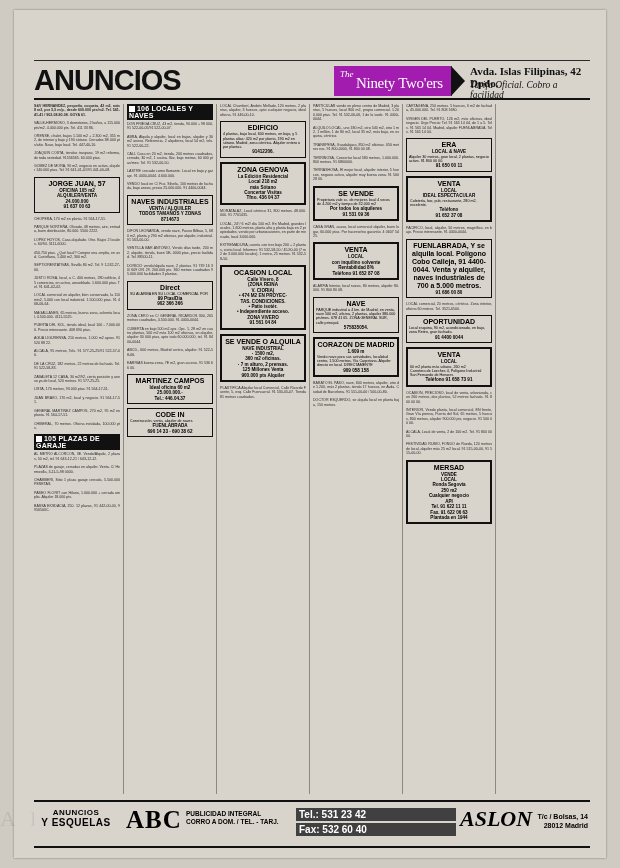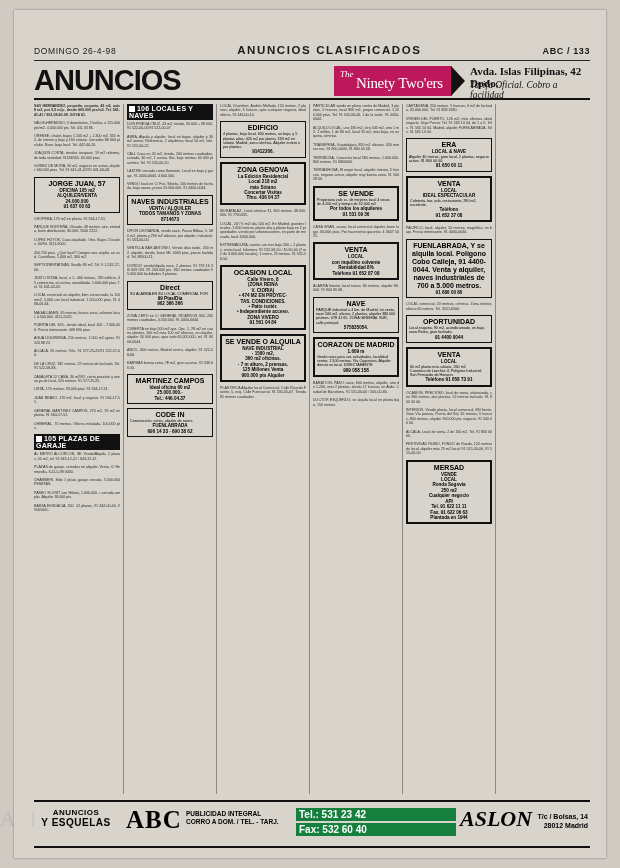--- a/index.html
+++ b/index.html
@@ -29,21 +29,21 @@
   .mh-title{
     position:absolute;left:0;top:0;font-size:29px;font-weight:bold;
     letter-spacing:-1px;color:#111;font-family:"Liberation Sans",sans-serif;
   }
   .mh-num{
     position:absolute;left:196px;top:-1px;font-size:30px;font-weight:bold;
     color:#111;letter-spacing:-1px;
   }
   .mh-arrow{
     position:absolute;left:300px;top:2px;width:118px;height:30px;
-    background:#be185d;color:#fff;
+    background:#a21caf;color:#fff;
     clip-path:polygon(0 0,100% 0,100% 100%,0 100%, 0 0);
   }
   .mh-arrow .t1{position:absolute;left:6px;top:3px;font-size:9px;font-family:"Liberation Serif",serif;font-style:italic;color:#fff;}
   .mh-arrow .t2{position:absolute;left:22px;top:9px;font-size:15px;font-family:"Liberation Serif",serif;color:#fff;letter-spacing:-.3px;}
   .mh-tip{position:absolute;left:417px;top:2px;width:0;height:0;border-top:15px solid transparent;border-bottom:15px solid transparent;border-left:14px solid #111;}
   .mh-addr{position:absolute;left:436px;top:1px;font-size:11px;font-weight:bold;font-family:"Liberation Serif",serif;color:#111;}
   .mh-addr2{position:absolute;left:436px;top:16px;font-size:9.5px;font-family:"Liberation Serif",serif;font-style:italic;color:#111;}
   .mh-line{position:absolute;left:0;top:34px;width:556px;height:2px;background:#111;}
 
   
@@ -75,40 +75,35 @@
     position:absolute;left:34px;top:800px;width:556px;height:44px;
     border-top:2px solid #111;border-bottom:2px solid #111;
     background:#d8d4cc;
   }
   .b-left{position:absolute;left:2px;top:6px;width:80px;text-align:center;}
   .b-left .l1{font-size:8px;font-weight:bold;letter-spacing:.5px;}
   .b-left .l2{font-size:10px;font-weight:bold;letter-spacing:.5px;}
   .b-abc{position:absolute;left:92px;top:4px;font-family:"Liberation Serif",serif;font-size:25px;font-weight:bold;letter-spacing:1px;}
   .b-pub{position:absolute;left:152px;top:8px;font-size:6.5px;font-weight:bold;line-height:8px;}
   .b-tel{position:absolute;left:262px;top:6px;width:160px;}
-  .b-tel .r{background:#15803d;color:#fff;font-size:10px;font-weight:bold;padding:1px 3px;margin-bottom:2px;}
+  .b-tel .r{background:#404040;color:#fff;font-size:10px;font-weight:bold;padding:1px 3px;margin-bottom:2px;}
   .b-aslon{position:absolute;left:426px;top:4px;font-family:"Liberation Serif",serif;font-style:italic;font-size:22px;font-weight:bold;}
   .b-addr{position:absolute;left:500px;top:10px;font-size:7px;font-weight:bold;line-height:9px;text-align:right;width:54px;}
   .watermark{
     position:absolute;left:0;top:806px;width:556px;height:50px;
     font-size:22px;color:rgba(0,0,0,.08);letter-spacing:14px;
     font-family:"Liberation Serif",serif;
   }
 </style>
 </head>
 <body>
 
 <div id="page">
   <div class="paper"></div>
 
-  <div class="tophead">
-    <div class="date">DOMINGO 26-4-98</div>
-    <div class="center">ANUNCIOS CLASIFICADOS</div>
-    <div class="right">ABC / 133</div>
-  </div>
   <div class="rule"></div>
 
   <div class="masthead">
     <div class="mh-title">ANUNCIOS</div>
     <div class="mh-arrow">
       <div class="t1">The</div>
       <div class="t2">Ninety Two'ers</div>
     </div>
     <div class="mh-tip"></div>
     <div class="mh-addr">Avda. Islas Filipinas, 42 Dpdo.</div>

